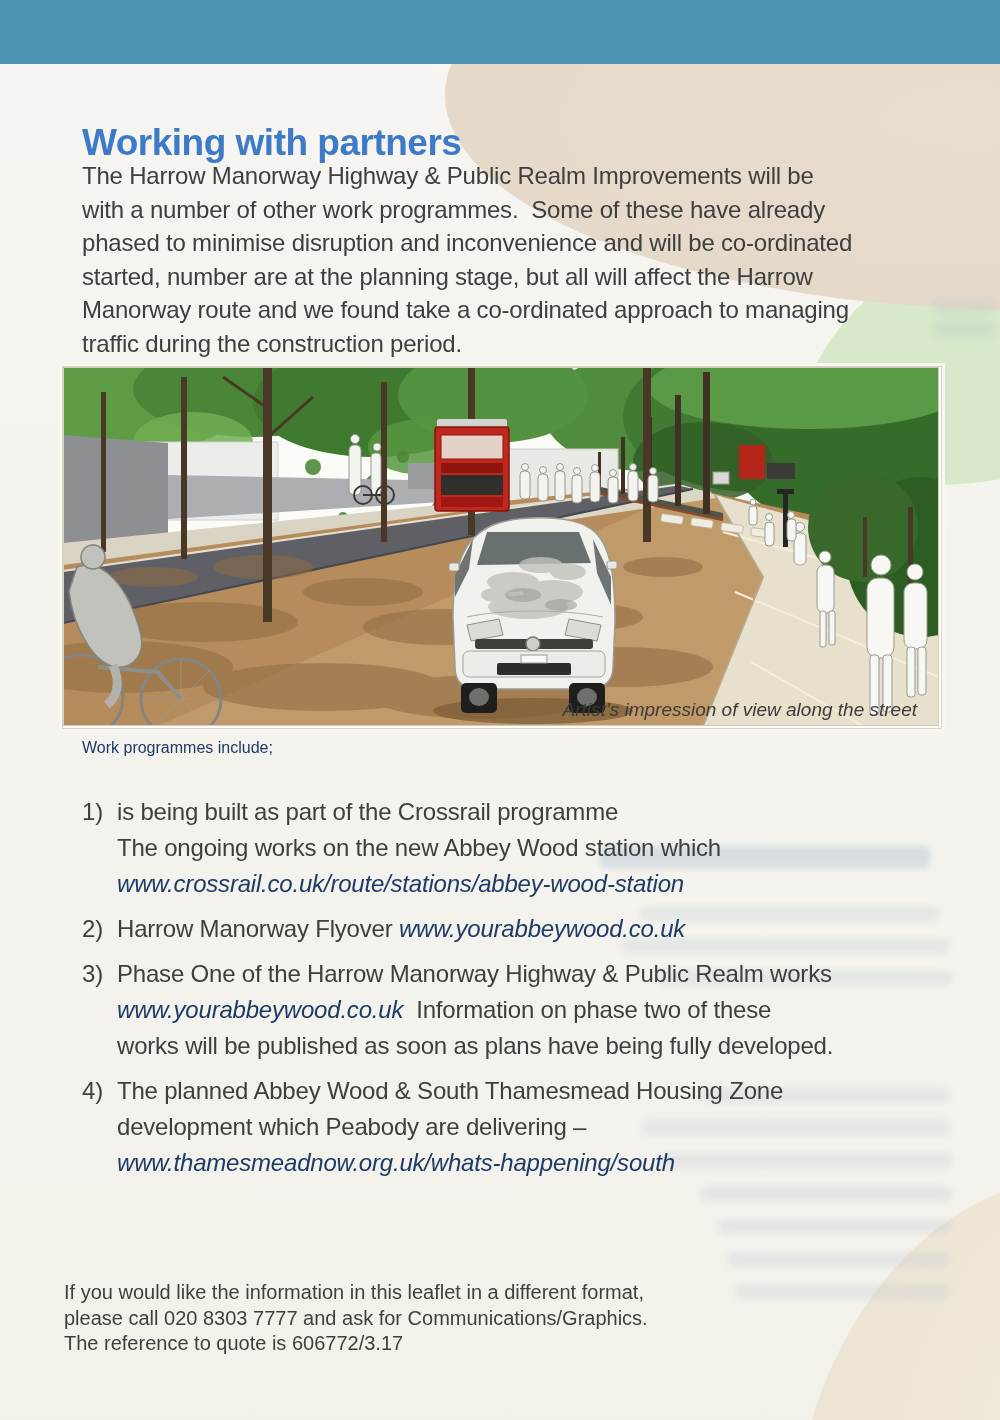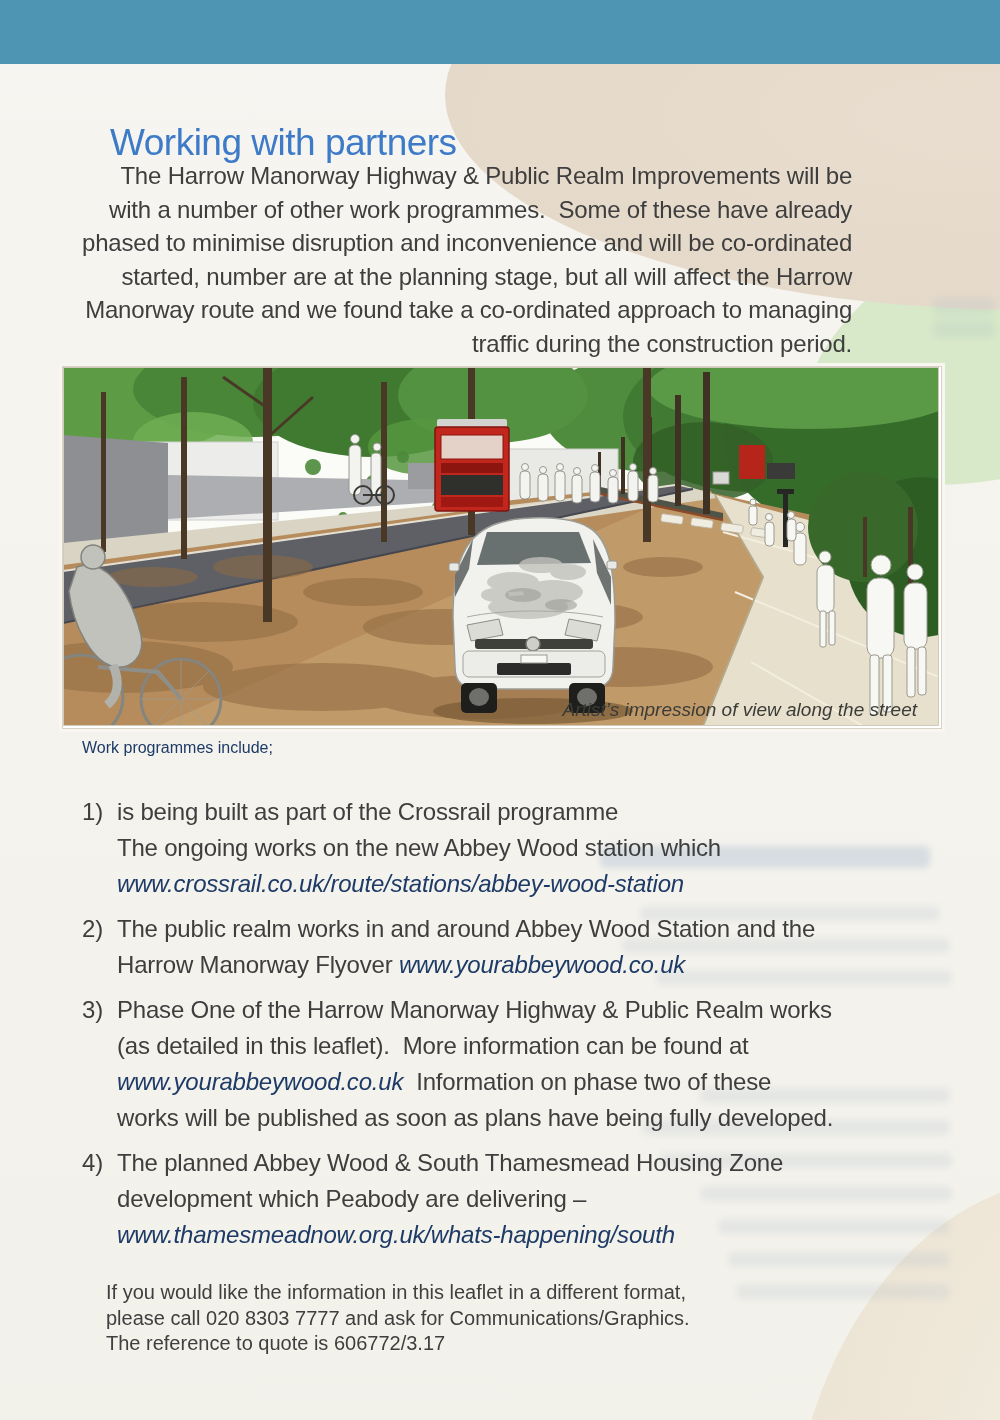--- a/index.html
+++ b/index.html
@@ -13,41 +13,41 @@
   .green-blob{left:790px;top:195px;width:560px;height:260px;border-radius:50%;
               background:#d7e9c8;transform:rotate(-22deg);}
   .cream-blob{left:788px;top:1178px;width:580px;height:800px;border-radius:50%;
               background:radial-gradient(ellipse at 55% 40%, #f3eee2 0%, #ece4d4 65%, #e9e0cf 100%);}
   
   .ghost{position:absolute;z-index:1;background:#a9b6c6;opacity:.18;filter:blur(3px);border-radius:6px;}
   .ghost.bold{background:#8fa6c4;opacity:.28;}
   
   .banner{position:absolute;left:0;top:0;width:1000px;height:64px;background:#4e95b4;z-index:3;}
   
-  .heading{position:absolute;left:82px;top:97px;font-size:37px;font-weight:400;
-           letter-spacing:-0.5px;color:#3d7ac7;z-index:2;white-space:nowrap;margin-left:28px;}
+  .heading{position:absolute;left:82px;top:97px;font-size:37px;font-weight:700;
+           letter-spacing:-0.5px;color:#3d7ac7;z-index:2;white-space:nowrap;}
   .intro{position:absolute;left:82px;top:159px;font-size:24px;line-height:33.5px;
          letter-spacing:-0.2px;color:#3e3e3e;z-index:2;}
-  .intro div{white-space:nowrap;text-align:right;}
+  .intro div{white-space:nowrap;}
   .figure{position:absolute;left:62px;top:366px;width:878px;height:361px;z-index:2;
           background:#fff;border:1px solid #d8d3c5;box-shadow:0 0 0 3px #f7f6f1;}
   .figure svg{display:block;}
   .caption{position:absolute;right:24px;bottom:7px;font-style:italic;font-size:19px;
            color:#3b3b38;white-space:nowrap;}
   .list-intro{position:absolute;left:82px;top:739px;font-size:16px;color:#1e3a66;
               z-index:2;white-space:nowrap;}
   .list{position:absolute;left:82px;top:794px;font-size:24px;line-height:36px;
         letter-spacing:-0.2px;color:#3e3e3e;z-index:2;}
   .li{display:flex;margin-bottom:9px;}
   .num{width:35px;flex:none;}
   .line{white-space:nowrap;}
   .url{font-style:italic;color:#1e3a66;}
   .footer{position:absolute;left:64px;top:1280px;font-size:20px;line-height:25.5px;
           color:#3f3f3f;z-index:2;}
-  .footer div{white-space:nowrap;margin-left:42px;}
+  .footer div{white-space:nowrap;}
 </style>
 </head>
 <body>
 
 <div class="page">
 
   <div class="blob green-blob"></div>
   <div class="blob beige-blob"></div>
   <div class="blob cream-blob"></div>
 
@@ -329,29 +329,27 @@
         <span class="num">1)</span>
         <div class="li-body">
           <div class="line"><span>is being built as part of the Crossrail programme</span></div>
           <div class="line"><span>The ongoing works on the new Abbey Wood station which</span></div>
           <div class="line"><span class="url">www.crossrail.co.uk/route/stations/abbey-wood-station</span></div>
         </div>
       </div>
       <div class="li">
         <span class="num">2)</span>
         <div class="li-body">
-          <div class="line"><span>The public realm works in and around Abbey Wood Station and the</span></div>
           <div class="line"><span>Harrow Manorway Flyover </span><span class="url">www.yourabbeywood.co.uk</span></div>
         </div>
       </div>
       <div class="li">
         <span class="num">3)</span>
         <div class="li-body">
           <div class="line"><span>Phase One of the Harrow Manorway Highway &amp; Public Realm works</span></div>
-          <div class="line"><span>(as detailed in this leaflet). &nbsp;More information can be found at</span></div>
           <div class="line"><span class="url">www.yourabbeywood.co.uk</span><span> &nbsp;Information on phase two of these</span></div>
           <div class="line"><span>works will be published as soon as plans have being fully developed.</span></div>
         </div>
       </div>
       <div class="li">
         <span class="num">4)</span>
         <div class="li-body">
           <div class="line"><span>The planned Abbey Wood &amp; South Thamesmead Housing Zone</span></div>
           <div class="line"><span>development which Peabody are delivering –</span></div>
           <div class="line"><span class="url">www.thamesmeadnow.org.uk/whats-happening/south</span></div>

